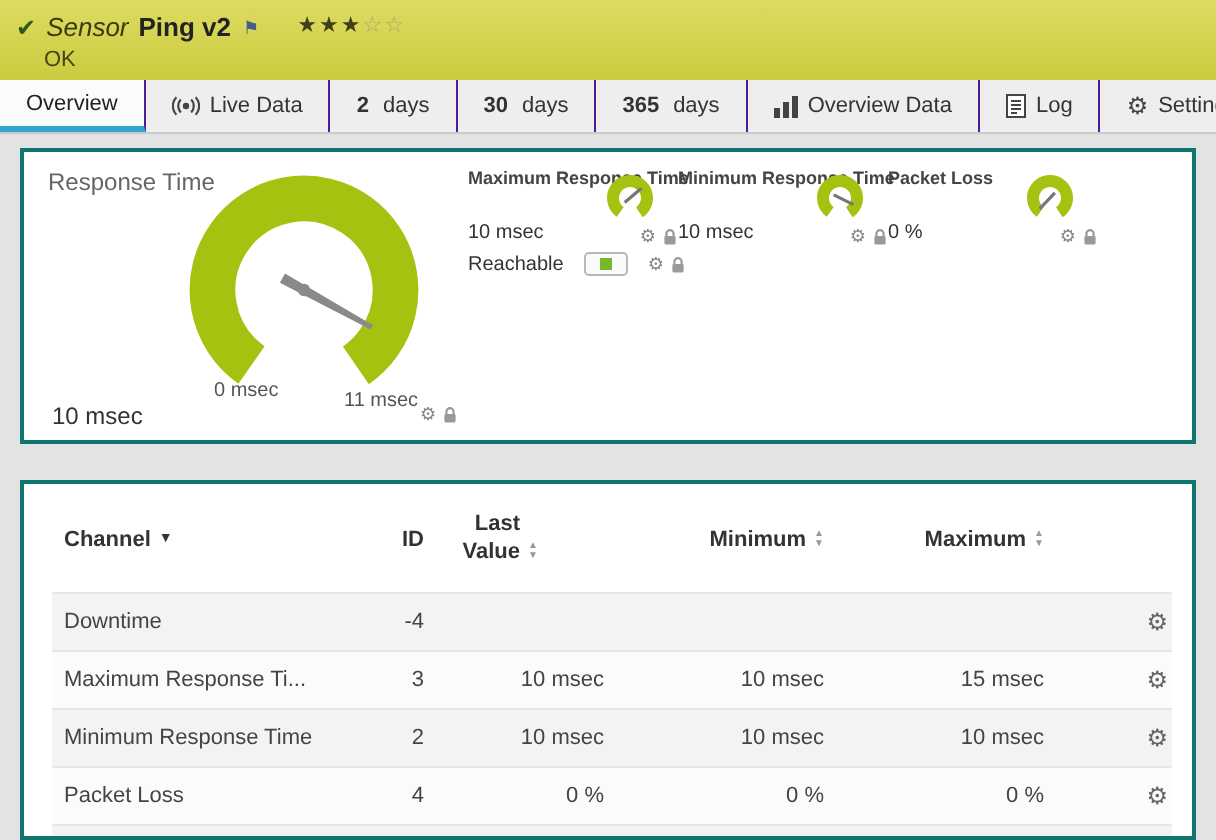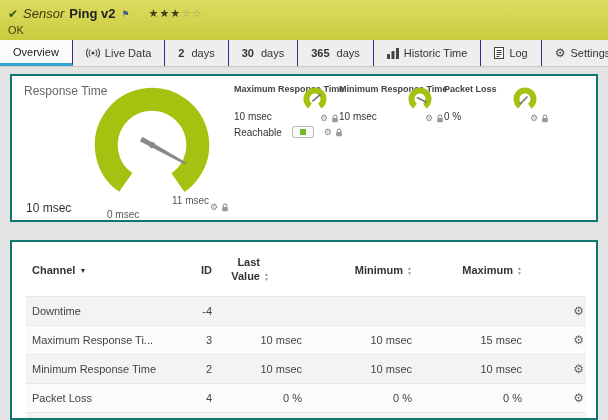--- a/index.html
+++ b/index.html
@@ -15,21 +15,21 @@
     box-sizing:border-box;padding:6px 10px 0 8px;
   }
   .topbar-row1{display:flex;align-items:center;gap:5px;}
   .check{color:#2d5a16;font-size:12px;}
   .kind{font-style:italic;font-size:13px;color:#3a3a10;}
   .sname{font-weight:bold;font-size:13px;color:#222;}
   .flag{font-size:9px;color:#44608a;margin-left:1px;cursor:pointer;}
   .stars{margin-left:14px;font-size:11px;letter-spacing:1px;line-height:1;}
   .star{color:#a9a96c;cursor:pointer;}
   .star.filled{color:#3f3f1a;}
-  .topbar-status{margin:3px 0 0 0;font-size:11px;color:#45450f;}
+  .topbar-status{margin:3px 0 0 14px;font-size:11px;color:#45450f;}
   
   .tabbar{
     position:absolute;left:0;top:40px;width:608px;height:27px;
     background:#eeeeee;border-bottom:1px solid #c9c9c9;box-sizing:border-box;
     display:flex;align-items:stretch;font-size:11px;color:#333;
   }
   .tab{
     display:flex;align-items:center;gap:5px;padding:0 13px;
     border-right:1px solid #4c1d95;cursor:pointer;box-sizing:border-box;white-space:nowrap;
   }
@@ -39,21 +39,21 @@
   .tab b{font-weight:bold;margin-right:2px;}
   .tabicon{flex:0 0 auto;}
   .gearglyph{font-size:12px;color:#444;line-height:1;}
   .tab-settings{margin-left:auto;}
   
   .panel{background:#fff;border:2px solid #0f766e;box-sizing:border-box;}
   .gauge-panel{position:absolute;left:10px;right:10px;top:74px;height:148px;}
   
   .rt-title{position:absolute;left:12px;top:8px;font-size:12px;color:#666;}
   .main-gauge{position:absolute;left:74px;top:3px;width:132px;height:132px;}
-  .scale-min{position:absolute;left:95px;top:133px;font-size:10px;color:#555;}
+  .scale-min{position:absolute;left:95px;top:114px;font-size:10px;color:#555;}
   .scale-max{position:absolute;left:160px;top:119px;font-size:10px;color:#555;}
   .main-value{position:absolute;left:14px;top:125px;font-size:12px;color:#333;}
   .mini-icons{display:inline-flex;align-items:center;gap:3px;}
   .main-mini{position:absolute;left:198px;top:127px;}
   .mini-gear{font-size:9px;color:#888;line-height:1;cursor:pointer;}
   
   .right-gauges{position:absolute;left:222px;top:8px;right:6px;}
   .sg-row{display:flex;}
   .sg{position:relative;width:105px;height:40px;}
   .sg-title{font-size:9px;color:#444;white-space:nowrap;font-weight:bold;}
@@ -116,21 +116,21 @@
   <div class="tab">
     <b>365</b>
     <span>days</span>
   </div>
   <div class="tab">
     <svg class="tabicon" viewBox="0 0 12 11" width="12" height="11">
       <rect x="0" y="6" width="3" height="5" fill="#444"></rect>
       <rect x="4.5" y="3" width="3" height="8" fill="#444"></rect>
       <rect x="9" y="0" width="3" height="11" fill="#444"></rect>
     </svg>
-    <span>Historic Time</span>
+    <span>Overview Data</span>
   </div>
   <div class="tab">
     <svg class="tabicon" viewBox="0 0 10 12" width="10" height="12">
       <rect x="0.5" y="0.5" width="9" height="11" fill="#fff" stroke="#444"></rect>
       <path d="M2.5 3.5 h5 M2.5 5.5 h5 M2.5 7.5 h5 M2.5 9.5 h3" stroke="#444" stroke-width="1" fill="none"></path>
     </svg>
     <span>Log</span>
   </div>
   <div class="tab tab-settings">
     <span class="gearglyph">⚙</span>

